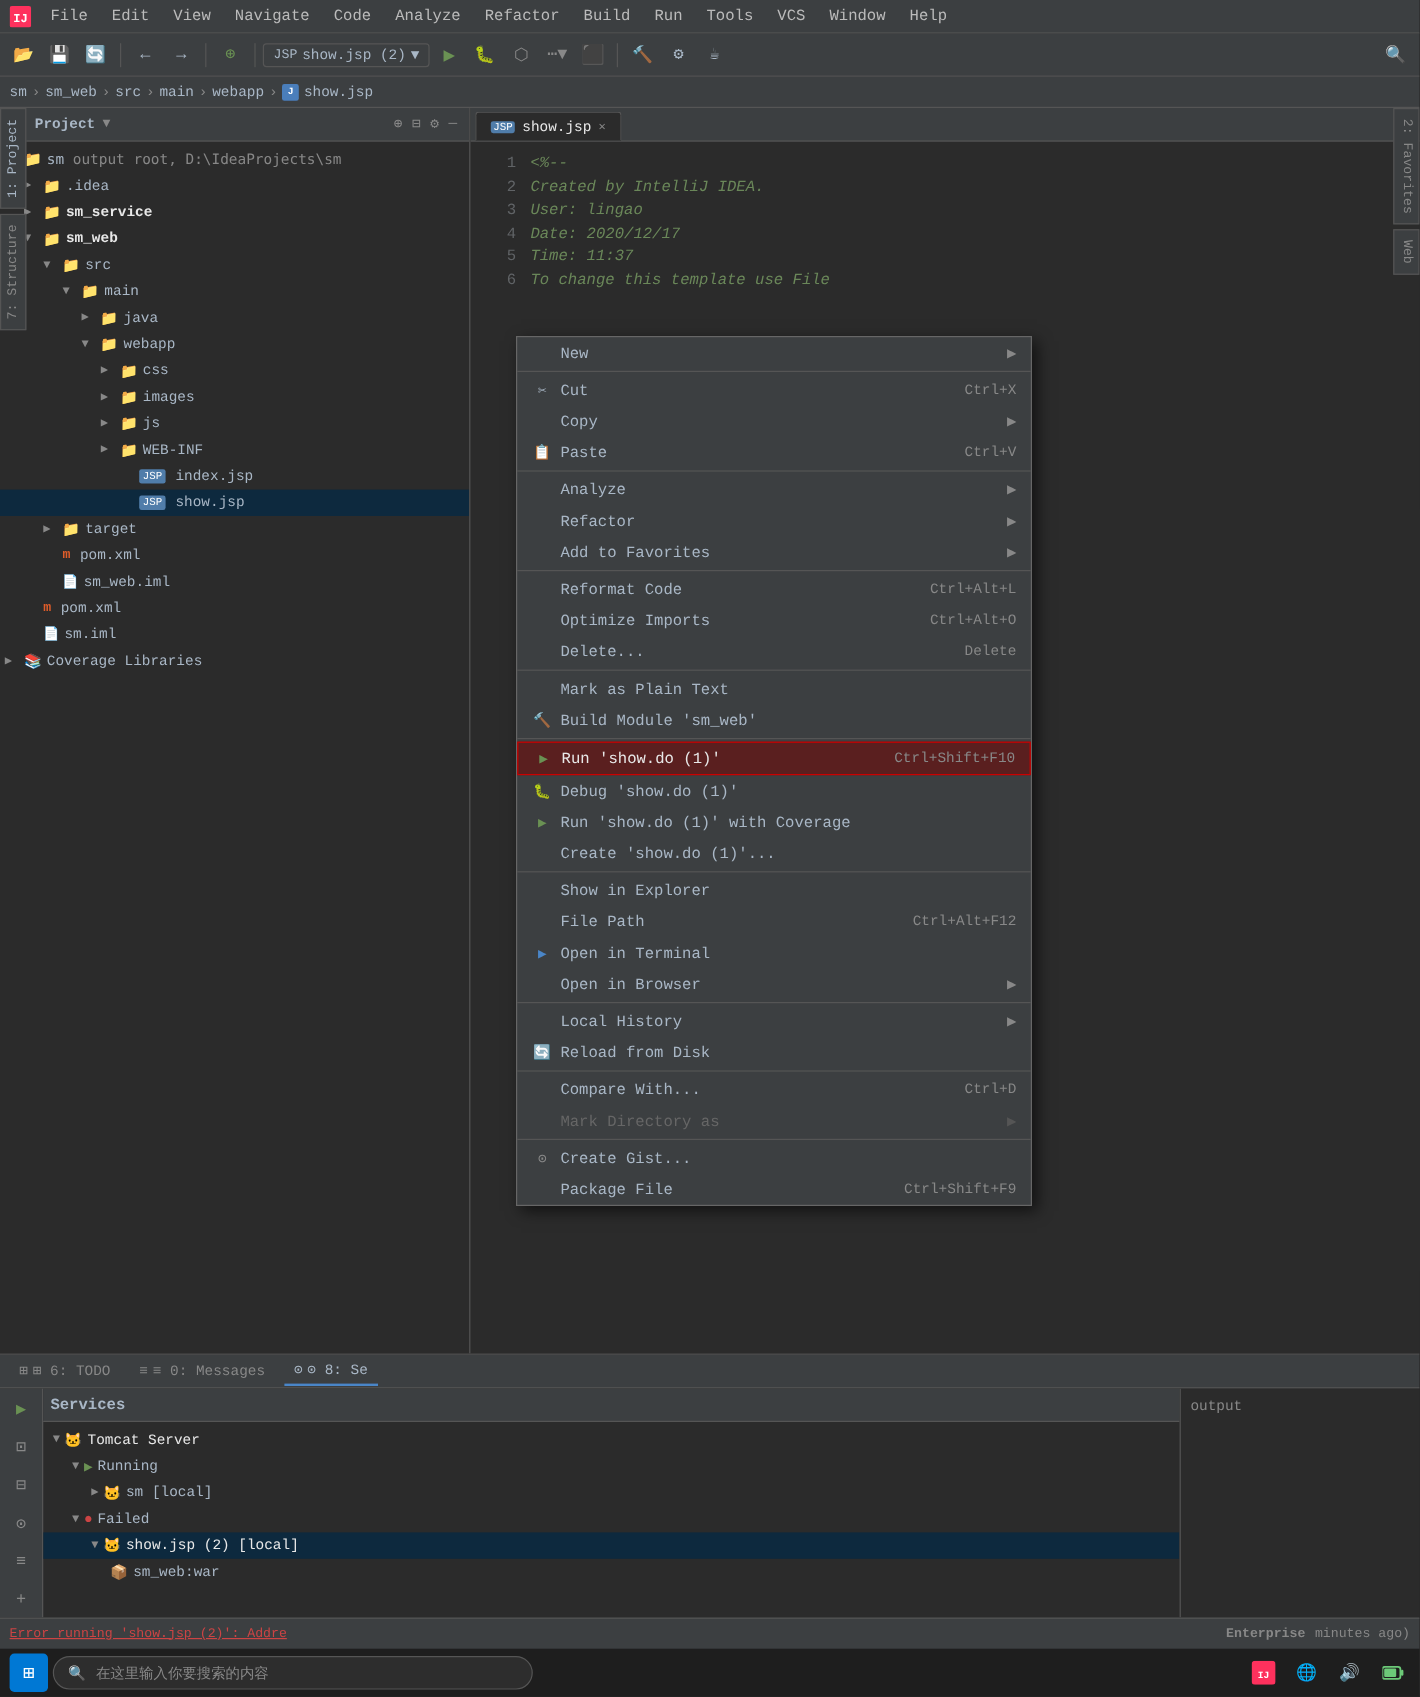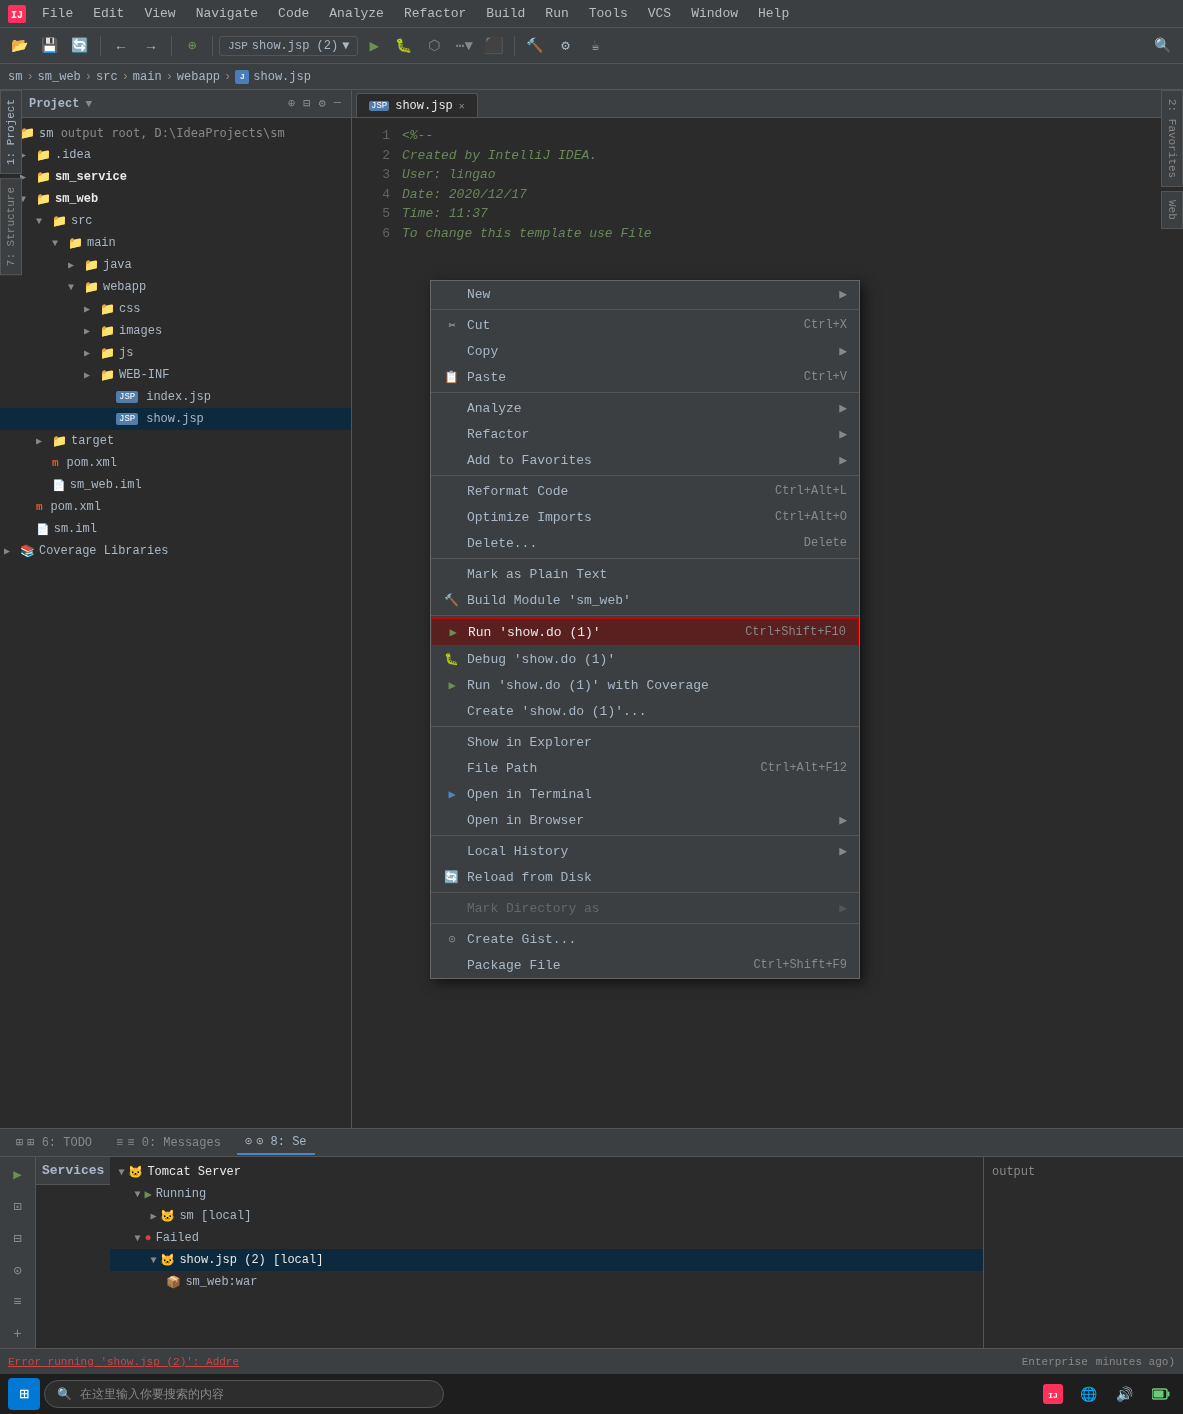--- a/index.html
+++ b/index.html
@@ -105,21 +105,21 @@
     }
 
     
     .main-area {
       display: flex;
       height: calc(1414px - 28px - 36px - 26px - 36px - 26px);
     }
 
     
     .project-panel {
-      width: 352px;
+      width: 392px;
       background: #2b2b2b;
       border-right: 1px solid #555;
       display: flex;
       flex-direction: column;
       overflow: hidden;
     }
     .panel-header {
       background: #3c3f41;
       height: 28px;
       display: flex;
@@ -765,20 +765,25 @@
     <span class="ctx-label">Local History</span>
     <span class="ctx-arrow">▶</span>
   </div>
 
   <div class="ctx-item">
     <span class="ctx-icon">🔄</span>
     <span class="ctx-label">Reload from Disk</span>
   </div>
   <div class="ctx-sep"></div>
 
+  <div class="ctx-item">
+    <span class="ctx-icon"></span>
+    <span class="ctx-label">Compare With...</span>
+    <span class="ctx-shortcut">Ctrl+D</span>
+  </div>
 
   <div class="ctx-item disabled">
     <span class="ctx-icon"></span>
     <span class="ctx-label" style="color:#666;">Mark Directory as</span>
     <span class="ctx-arrow" style="color:#555;">▶</span>
   </div>
   <div class="ctx-sep"></div>
 
   <div class="ctx-item">
     <span class="ctx-icon" style="color:#888;">⊙</span>
@@ -812,21 +817,21 @@
 
     <div class="services-sidebar">
       <div class="srv-btn active">▶</div>
       <div class="srv-btn">⊡</div>
       <div class="srv-btn">⊟</div>
       <div class="srv-btn">⊙</div>
       <div class="srv-btn">≡</div>
       <div class="srv-btn">+</div>
     </div>
 
-    <div style="flex:1; display:flex; flex-direction:row;">
+    <div style="flex:1; display:flex; flex-direction:column;">
       <div class="services-toolbar">
         <span style="font-size:13px; font-weight:bold; color:#a9b7c6;">Services</span>
       </div>
       <div class="services-tree">
 
         <div class="srv-tree-item">
           <span style="color:#888; font-size:10px;">▼</span>
           <span style="font-size:12px;">🐱</span>
           <span style="color:#e8e8e8;">Tomcat Server</span>
         </div>
@@ -863,21 +868,21 @@
     </div>
 
     <div style="width:200px; background:#2b2b2b; border-left:1px solid #555; padding:8px; font-size:12px; color:#888;">
       <span>output</span>
     </div>
   </div>
 </div>
 
 <div class="status-bar">
   <span class="status-error">Error running 'show.jsp (2)': Addre</span>
-  <span style="margin-left:auto; color:#888;">Enterprise</span>
+  <span style="margin-left:auto; color:#888;font-weight:bold;">Enterprise</span>
   <span>minutes ago)</span>
 </div>
 
 <div class="taskbar">
   <div class="taskbar-start">⊞</div>
   <div class="taskbar-search">
     <span>🔍</span>
     <span>在这里输入你要搜索的内容</span>
   </div>
   <div class="taskbar-right">

